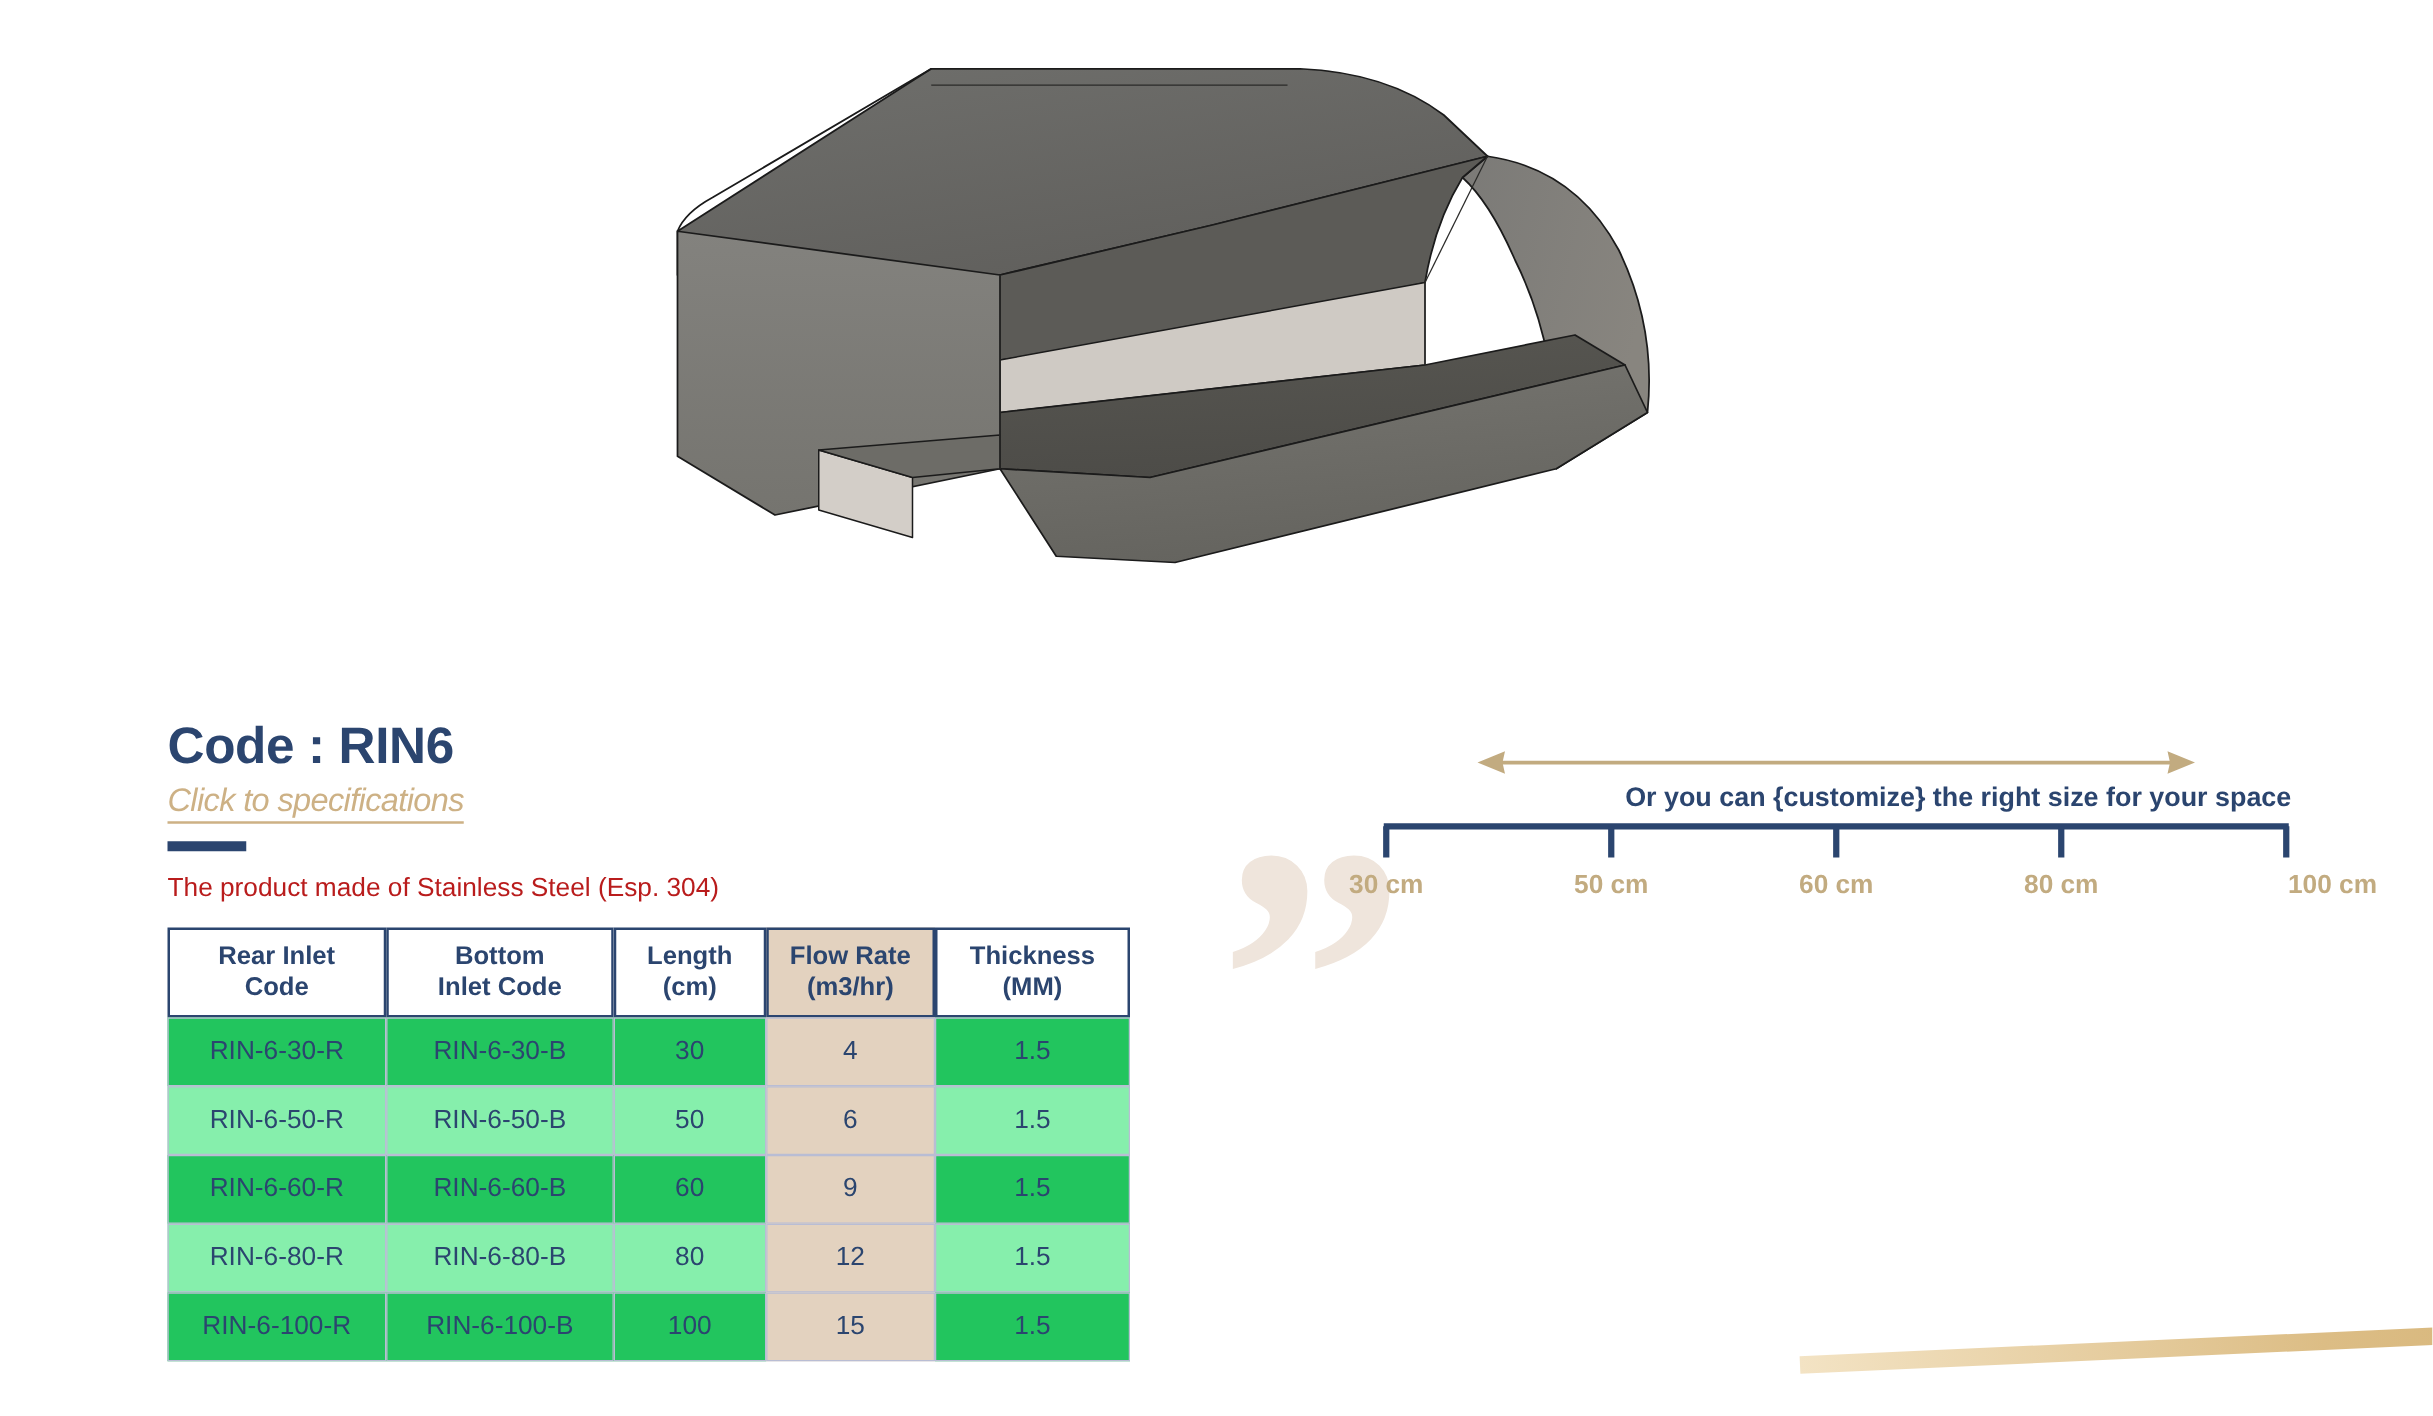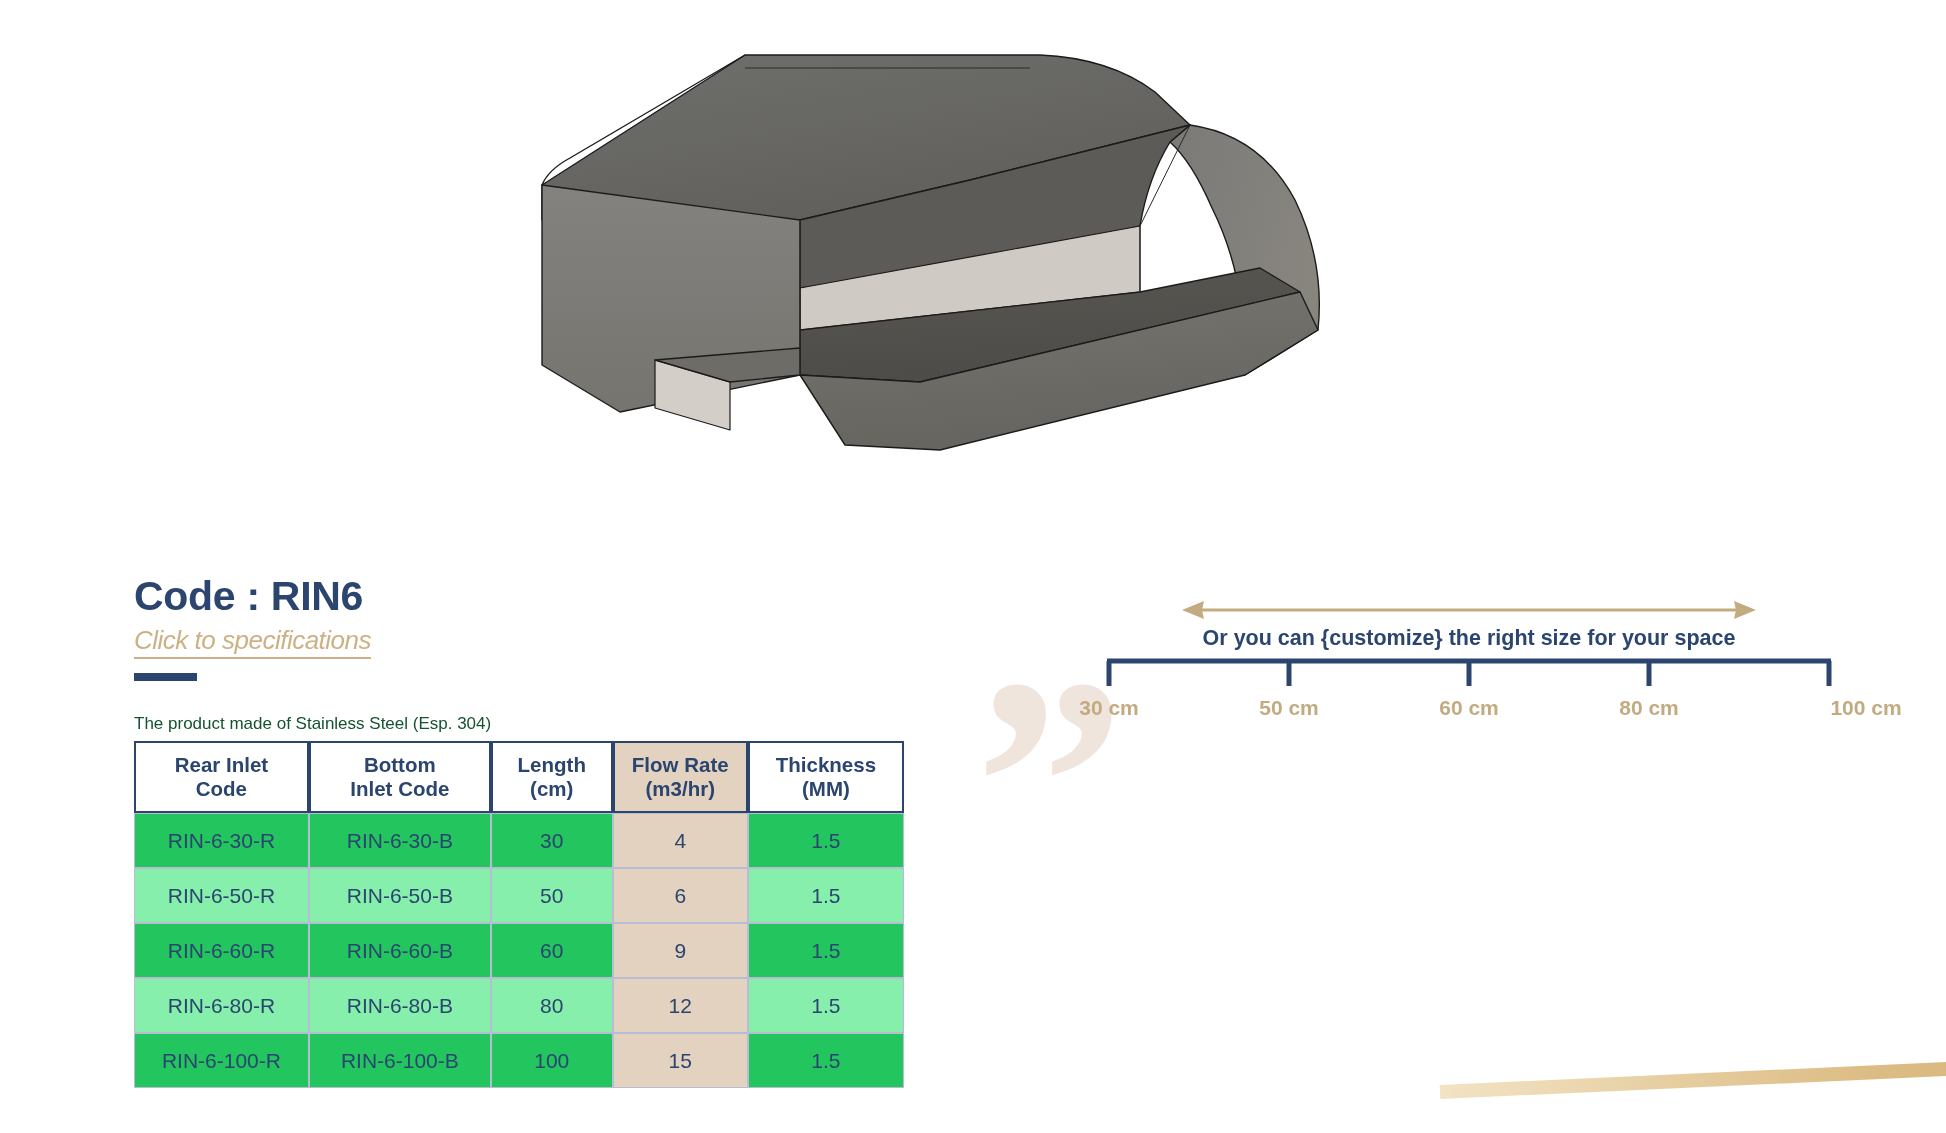--- a/index.html
+++ b/index.html
@@ -77,30 +77,30 @@
   }
 
   .accent-bar {
     width: 63px;
     height: 8px;
     background: #2b456f;
     margin-top: 14px;
   }
 
   .desc {
-    margin-top: 31px;
-    font-size: 17px;
-    color: #14532d;
+    margin-top: 16px;
+    font-size: 21px;
+    color: #b91c1c;
     line-height: 1.38;
     white-space: nowrap;
   }
 
   
   .spec-table {
-    margin-top: 6px;
+    margin-top: 16px;
     border-collapse: separate;
     border-spacing: 0;
     width: 770px;
     table-layout: fixed;
   }
   .spec-table th,
   .spec-table td {
     text-align: center;
     vertical-align: middle;
     color: #2b456f;
@@ -164,21 +164,21 @@
     width: 578px;
     height: 28px;
   }
   .ruler-arrow svg { display: block; width: 100%; height: 100%; }
 
   .ruler-caption {
     position: absolute;
     left: 0;
     top: 30px;
     width: 728px;
-    text-align: center;
+    text-align: right;
     font-size: 21.5px;
     font-weight: 700;
     color: #2b456f;
     white-space: nowrap;
   }
 
   .ruler-scale {
     position: absolute;
     left: 0;
     top: 62px;

